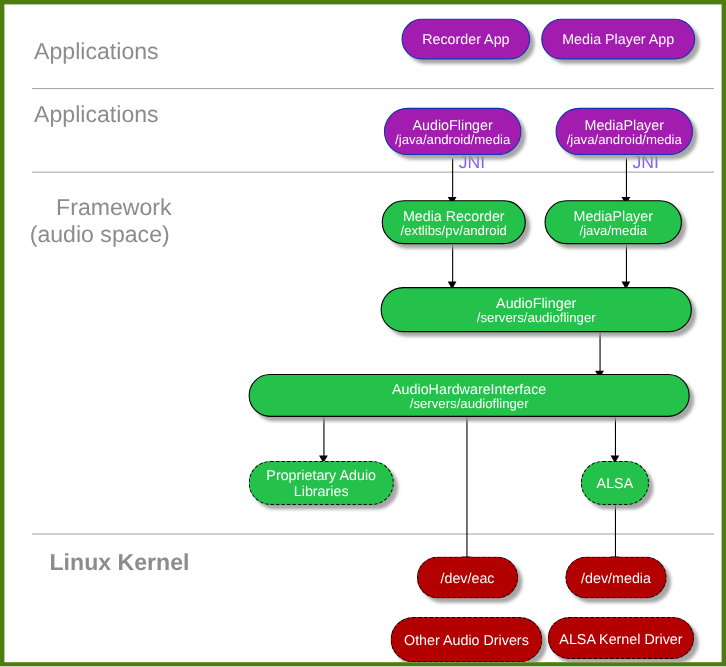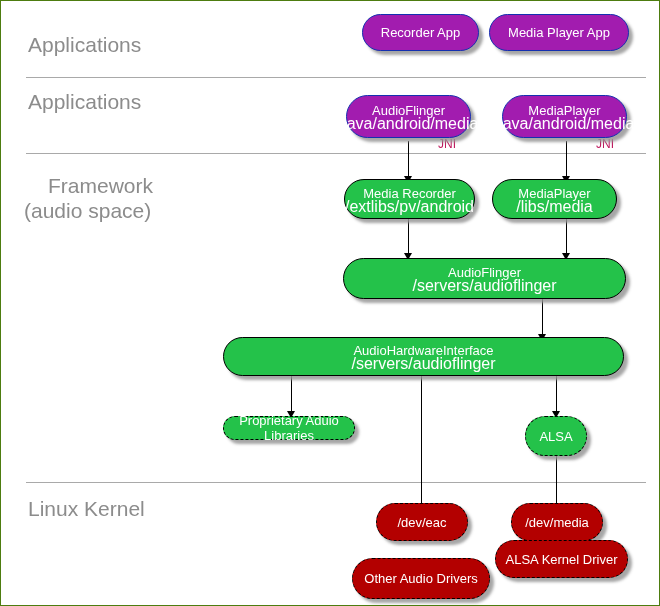--- a/index.html
+++ b/index.html
@@ -5,21 +5,21 @@
   html, body {
     margin: 0;
     padding: 0;
     background: #ffffff;
   }
   #diagram {
     position: relative;
     width: 660px;
     height: 606px;
     background: #ffffff;
-    border: 1px solid #4d7c0f;
+    border: 4px solid #4d7c0f;
     box-sizing: border-box;
     font-family: "Liberation Sans", sans-serif;
     overflow: hidden;
   }
 
   
   .sep {
     position: absolute;
     height: 1px;
     background: #a9a9a9;
@@ -45,42 +45,41 @@
   }
   .arrow {
     position: absolute;
     width: 0; height: 0;
     border-left: 4px solid transparent;
     border-right: 4px solid transparent;
     border-top: 7px solid #000000;
   }
   .edge-label {
     position: absolute;
-    font-size: 12px;
-    color: #be185d;
+    font-size: 16px;
+    color: #8b5cf6;
     white-space: nowrap;
-    margin-left: 24px;
   }
 
   
   .node {
     position: absolute;
     box-sizing: border-box;
     border-radius: 999px;
     display: flex;
     flex-direction: column;
     align-items: center;
     justify-content: center;
     color: #ffffff;
     text-align: center;
     box-shadow: 4px 4px 3px rgba(150,150,150,0.85);
     z-index: 3;
   }
   .node .t1 { font-size: 13px; line-height: 15px; white-space: nowrap; }
-  .node .t2 { font-size: 16px; line-height: 12px; white-space: nowrap; }
+  .node .t2 { font-size: 12px; line-height: 12px; white-space: nowrap; }
   .node.wrap .t1 { white-space: normal; line-height: 15px; }
 
   .node.blue  { background: #a21caf; border: 1px solid #1430b0; }
   .node.green { background: #22c githubs; }
   .node.green { background: #24c24a; border: 1.5px solid #000000; }
   .node.green-dashed { background: #24c24a; border: 1.5px dashed #000000; }
   .node.red-dashed { background: #b30000; border: 1.5px dashed #000000; }
 </style>
 </head>
 <body>
@@ -91,21 +90,21 @@
   <div class="sep" style="top:152px;"></div>
   <div class="sep" style="top:481px;"></div>
 
   <div class="layer-label" style="left:27px; top:31px;">Applications</div>
 
   <div class="layer-label" style="left:27px; top:88px;">Applications</div>
 
   <div class="layer-label" style="left:47px; top:172px;">Framework</div>
   <div class="layer-label" style="left:23px; top:197px;">(audio space)</div>
 
-  <div class="layer-label" style="left:27px; top:495px;">Linux Kernel</div>
+  <div class="layer-label" style="left:41px; top:495px;font-weight:bold;">Linux Kernel</div>
 
   <div class="vline" style="left:407px; top:140px; height:38px;"></div>
   <div class="arrow" style="left:403px; top:175px;"></div>
   <div class="edge-label" style="left:413px; top:136px;">JNI</div>
 
   <div class="vline" style="left:565px; top:140px; height:38px;"></div>
   <div class="arrow" style="left:561px; top:175px;"></div>
   <div class="edge-label" style="left:571px; top:136px;">JNI</div>
 
   <div class="vline" style="left:407px; top:218px; height:37px;"></div>
@@ -147,50 +146,50 @@
     <span class="t2">/java/android/media</span>
   </div>
 
   <div class="node green" style="left:343px; top:178px; width:131px; height:40px;">
     <span class="t1">Media Recorder</span>
     <span class="t2">/extlibs/pv/android</span>
   </div>
 
   <div class="node green" style="left:491px; top:178px; width:125px; height:40px;">
     <span class="t1">MediaPlayer</span>
-    <span class="t2">/libs/media</span>
+    <span class="t2">/java/media</span>
   </div>
 
   <div class="node green" style="left:342px; top:257px; width:283px; height:41px;justify-content:center;">
     <span class="t1">AudioFlinger</span>
     <span class="t2">/servers/audioflinger</span>
   </div>
 
   <div class="node green" style="left:222px; top:336px; width:401px; height:39px;">
     <span class="t1">AudioHardwareInterface</span>
     <span class="t2">/servers/audioflinger</span>
   </div>
 
-  <div class="node green-dashed wrap" style="left:222px; top:415px; width:132px; height:24px; padding:0 14px;">
+  <div class="node green-dashed wrap" style="left:222px; top:415px; width:132px; height:40px; padding:0 14px;">
     <span class="t1">Proprietary Aduio Libraries</span>
   </div>
 
   <div class="node green-dashed" style="left:524px; top:415px; width:62px; height:40px;">
     <span class="t1">ALSA</span>
   </div>
 
   <div class="node red-dashed" style="left:375px; top:502px; width:92px; height:38px;">
     <span class="t1">/dev/eac</span>
   </div>
 
   <div class="node red-dashed" style="left:510px; top:502px; width:92px; height:38px;">
     <span class="t1">/dev/media</span>
   </div>
 
   <div class="node red-dashed" style="left:351px; top:557px; width:138px; height:41px;">
     <span class="t1">Other Audio Drivers</span>
   </div>
 
-  <div class="node red-dashed" style="left:494px; top:539px; width:133px; height:38px;">
+  <div class="node red-dashed" style="left:494px; top:557px; width:133px; height:38px;">
     <span class="t1">ALSA Kernel Driver</span>
   </div>
 
 </div>
 
 </body></html>

